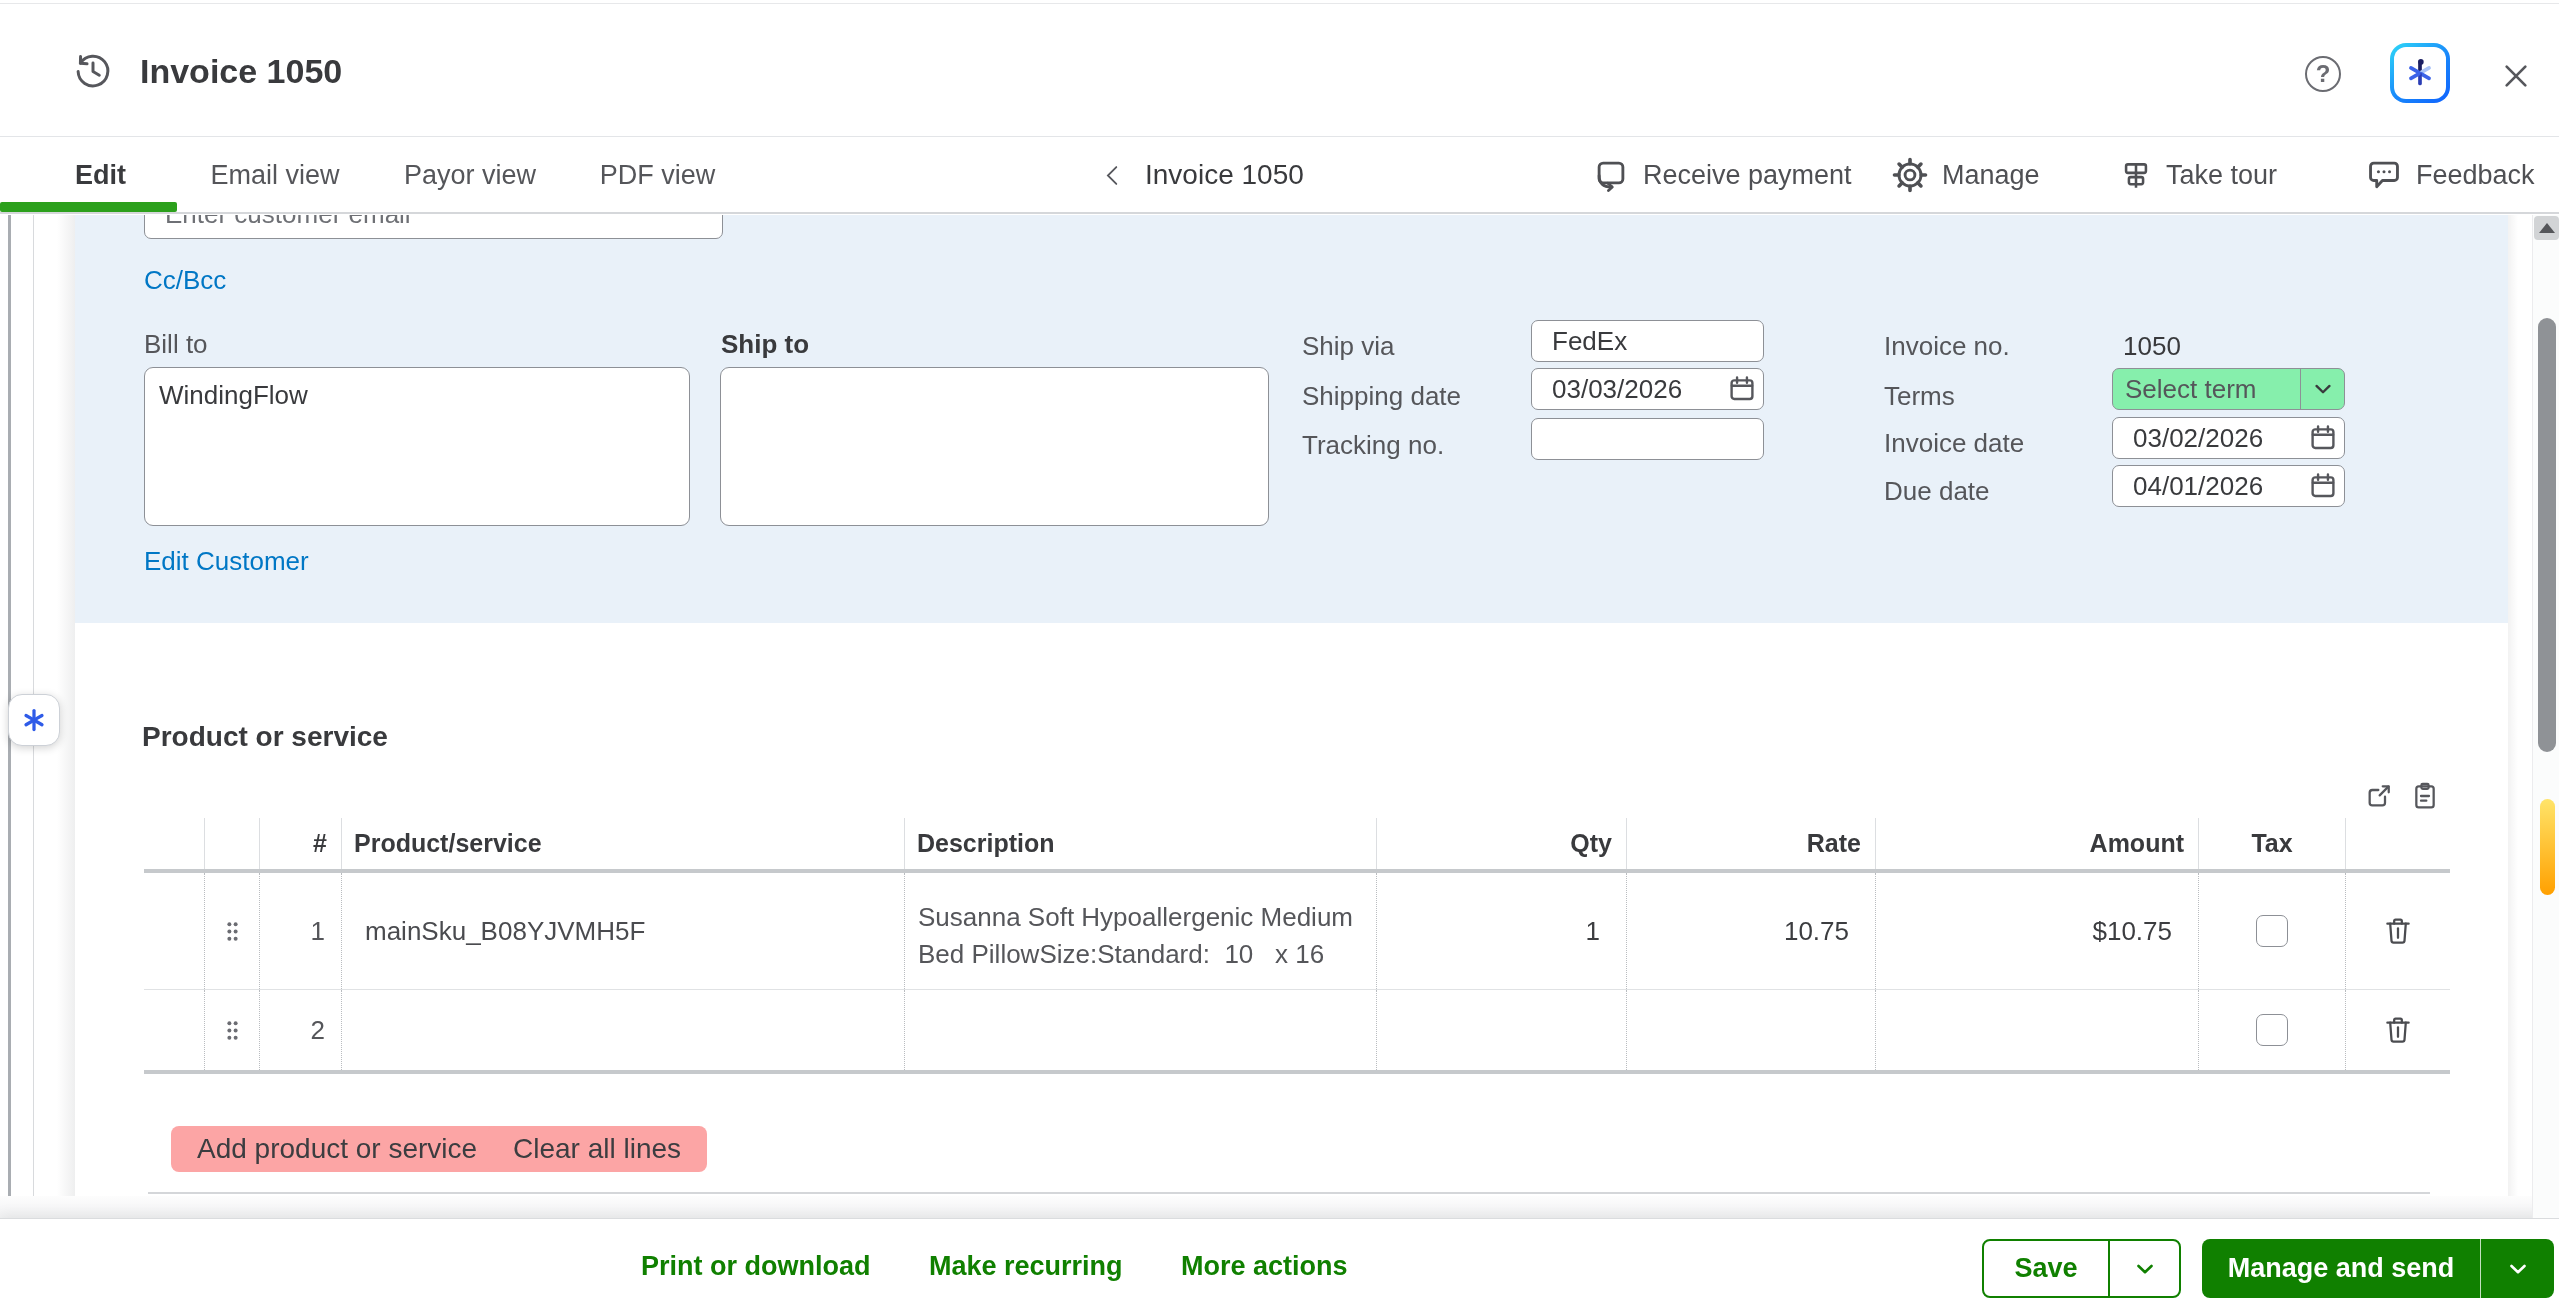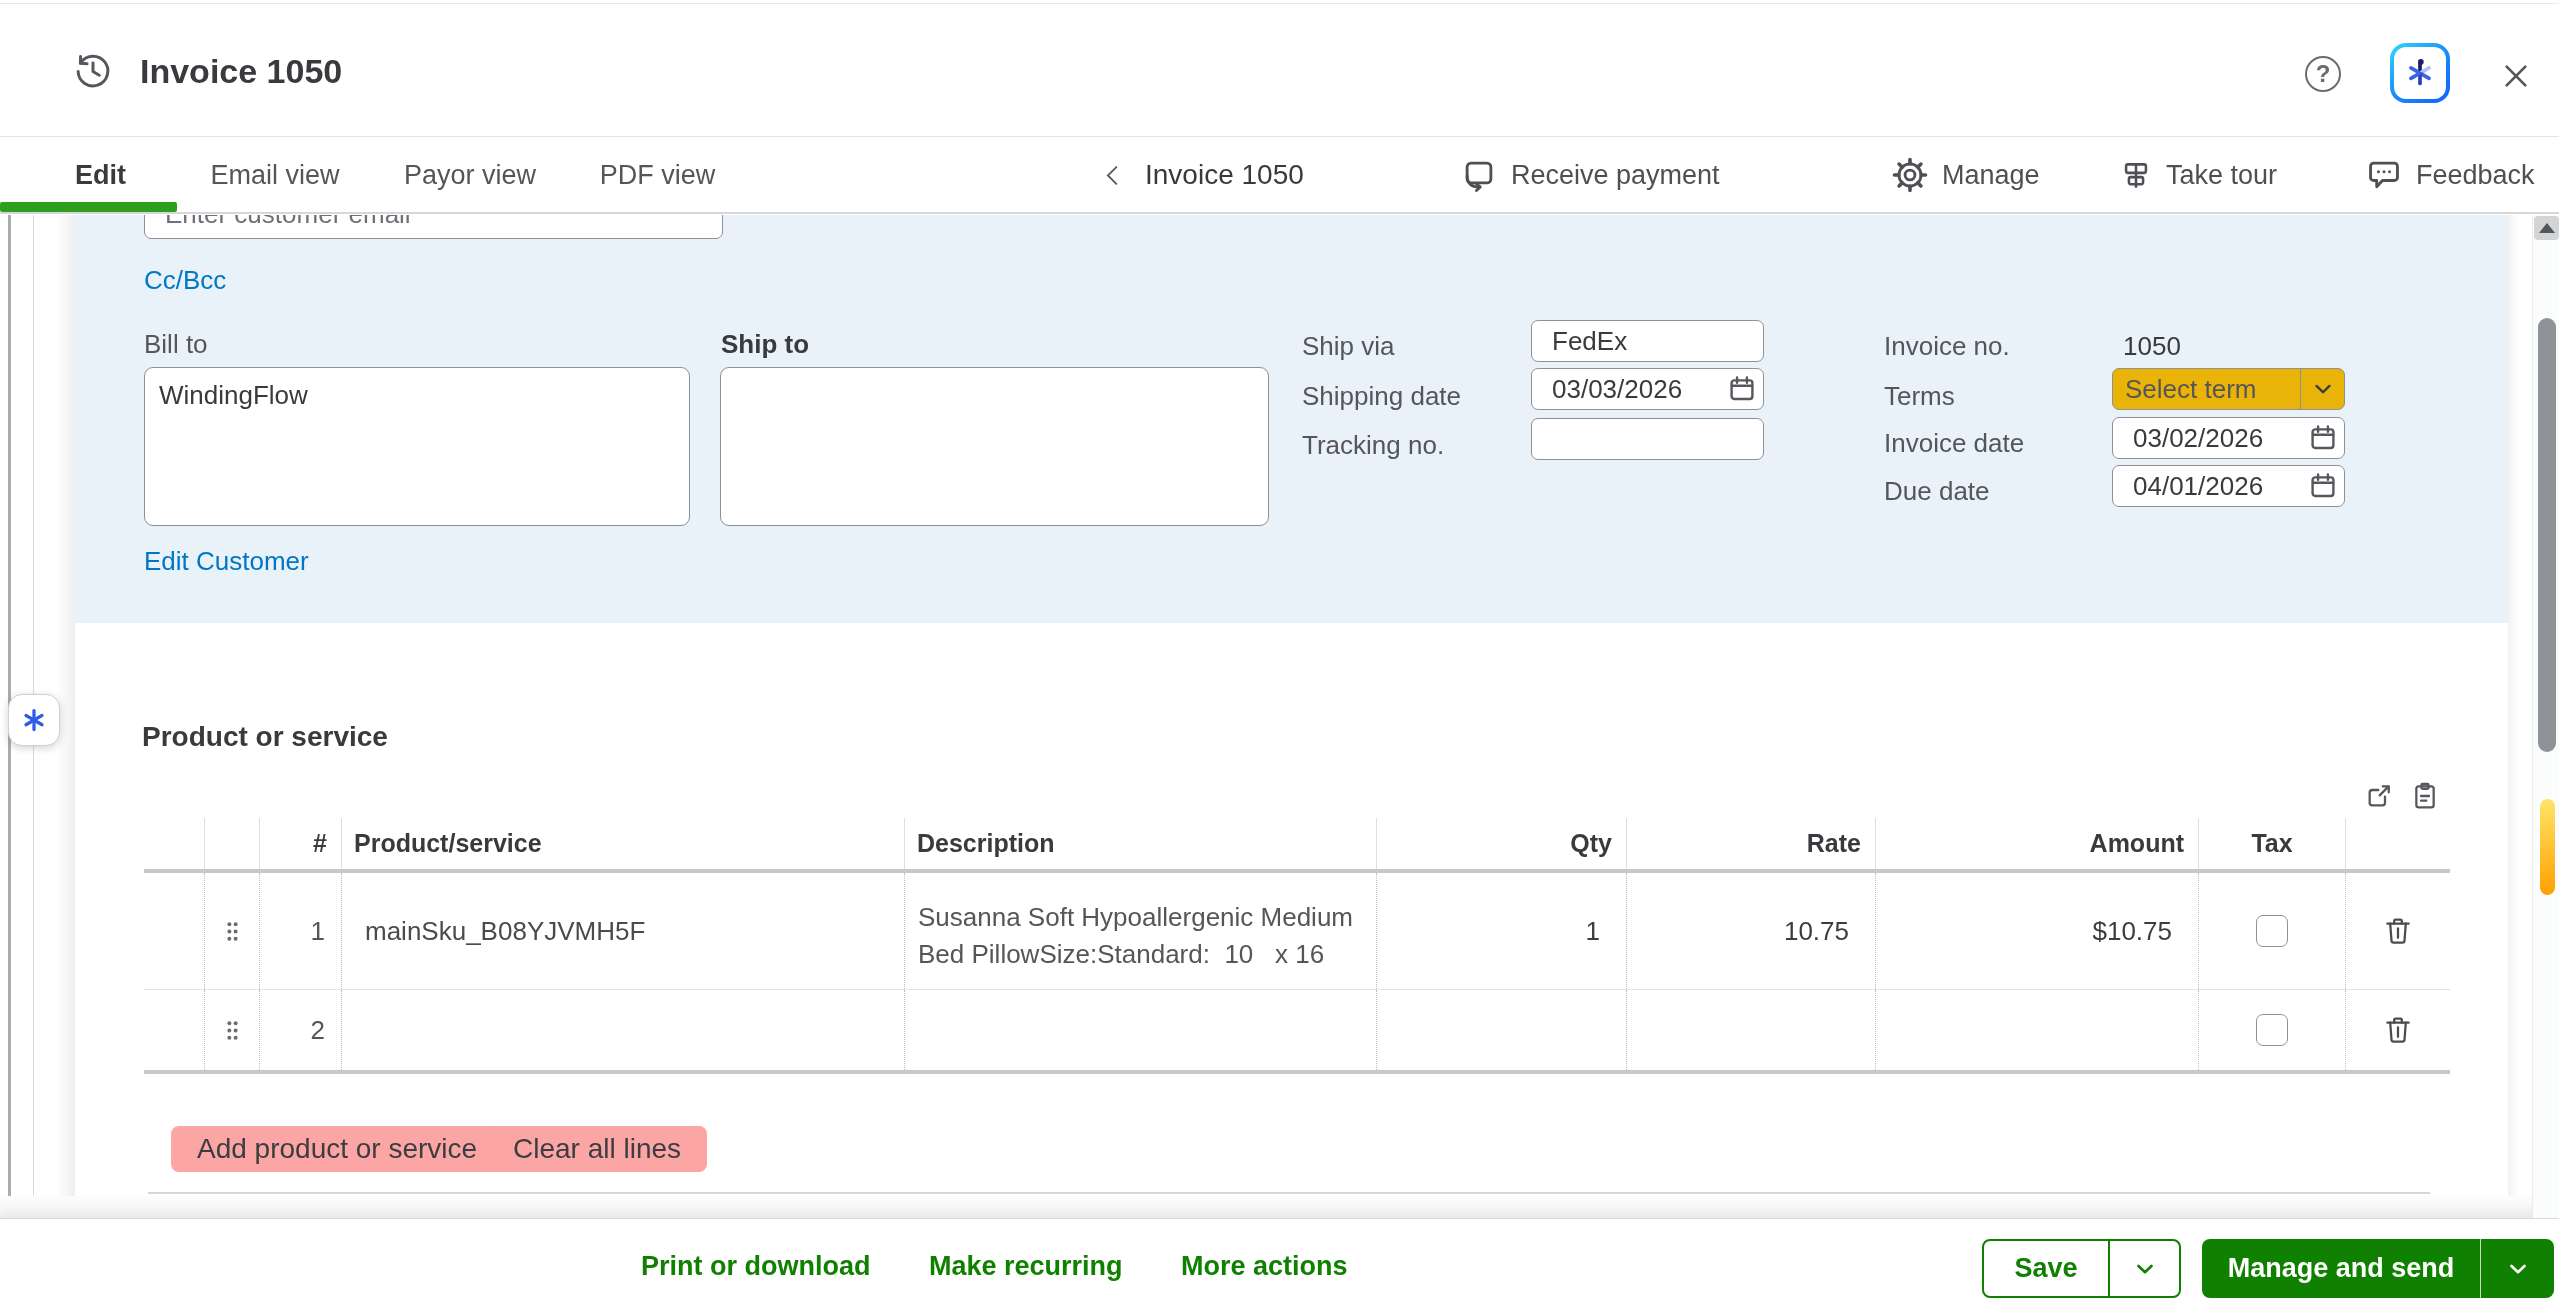--- a/index.html
+++ b/index.html
@@ -53,21 +53,21 @@
                color:#393a3d; padding:0 20px; outline:none; font-family:"Liberation Sans",sans-serif; }
   .txt-input::placeholder { color:#6e7075; }
   .form-label { position:absolute; font-size:26px; color:#55565a; }
   .blue-link { position:absolute; font-size:26px; color:#0077c5; cursor:pointer; }
   .box-area { position:absolute; background:#fff; border:1.5px solid #8d9096; border-radius:9px;
               font-size:26px; color:#393a3d; padding:12px 14px; resize:none; outline:none;
               font-family:"Liberation Sans",sans-serif; }
   .field { position:absolute; width:233px; height:42px; }
   .field input { width:100%; height:100%; }
   .field .cal { position:absolute; right:6px; top:5px; width:32px; height:32px; cursor:pointer; }
-  .select-box { position:absolute; width:233px; height:42px; background:#eab308; border:1.5px solid #8d9096;
+  .select-box { position:absolute; width:233px; height:42px; background:#86efac; border:1.5px solid #8d9096;
                 border-radius:7px; display:flex; align-items:center; cursor:pointer; }
   .select-box .sel-text { flex:1; padding-left:12px; font-size:26px; color:#55565a; }
   .select-box .sel-chev { width:44px; height:100%; border-left:1.5px solid #8d9096;
                           display:flex; align-items:center; justify-content:center; }
   .static-value { position:absolute; font-size:26px; color:#393a3d; }
 
   .section-title { position:absolute; left:67px; top:506px; font-size:28px; font-weight:700; color:#393a3d; }
   .table-tool { position:absolute; top:565px; width:32px; height:32px; cursor:pointer; }
 
   
@@ -193,21 +193,21 @@
 
     <div class="breadcrumb">
       <span>
         <svg width="27" height="27" viewBox="0 0 24 24" fill="none" stroke="#56575c" stroke-width="1.6" stroke-linecap="round">
           <path d="M14.5 4.5 L7 12 L14.5 19.5"></path>
         </svg>
       </span>
       <span class="bc-label">Invoice 1050</span>
     </div>
 
-    <div class="tb-action" style="left:1460px;">
+    <div class="tb-action" style="left:1592px;">
       <span>
         <svg width="38" height="38" viewBox="0 0 24 24" fill="none" stroke="#4f5054" stroke-width="1.8" stroke-linecap="round" stroke-linejoin="round">
           <rect x="4.5" y="4.5" width="15" height="12.5" rx="2.5"></rect>
           <path d="M4.5 12.5 C4.5 17.8 8 19.6 12.3 19.6"></path>
           <path d="M10 17.2 L12.8 19.6 L10.4 21.8"></path>
         </svg>
       </span>
       <span>Receive payment</span>
     </div>
 

